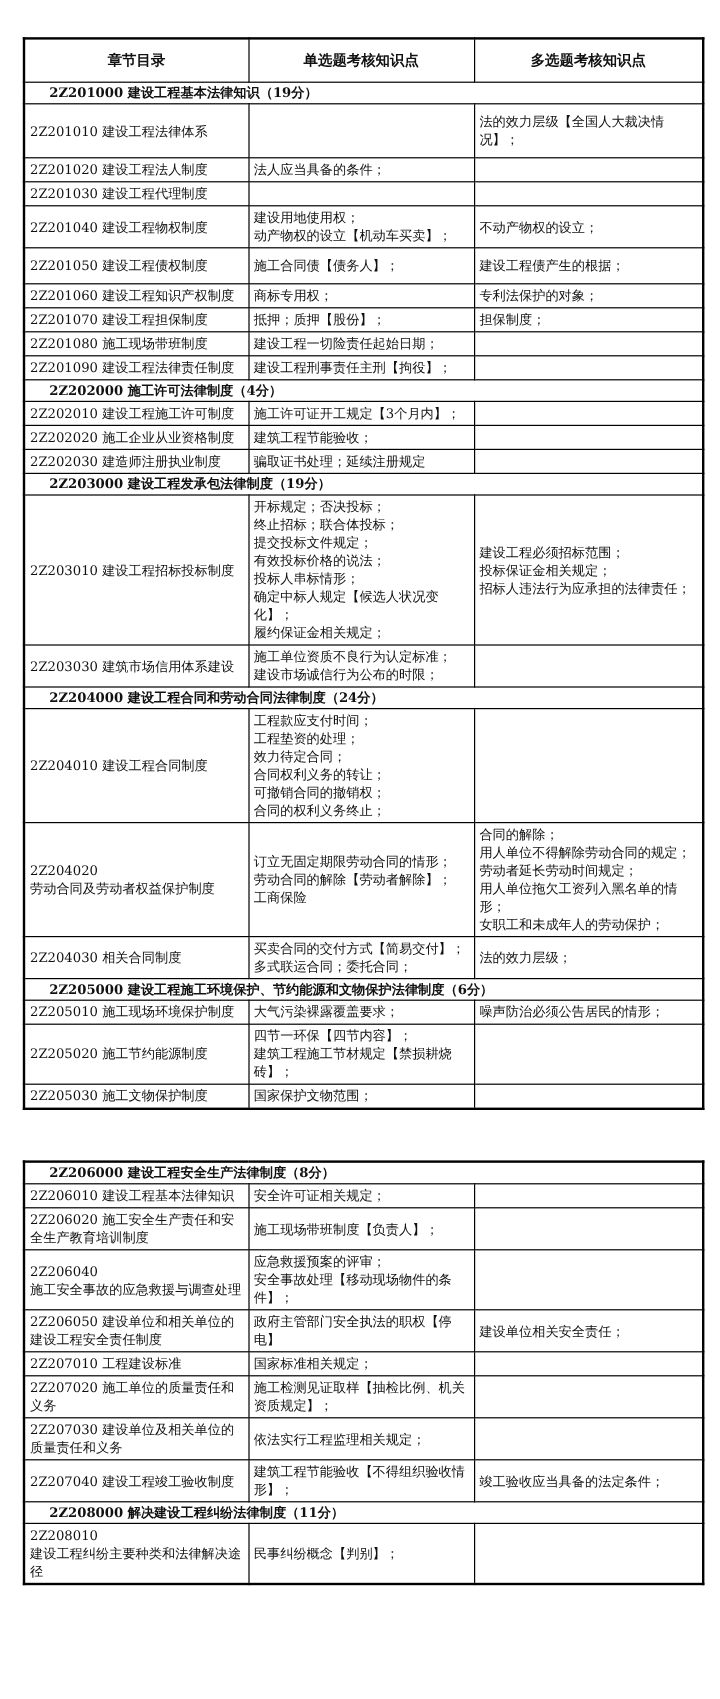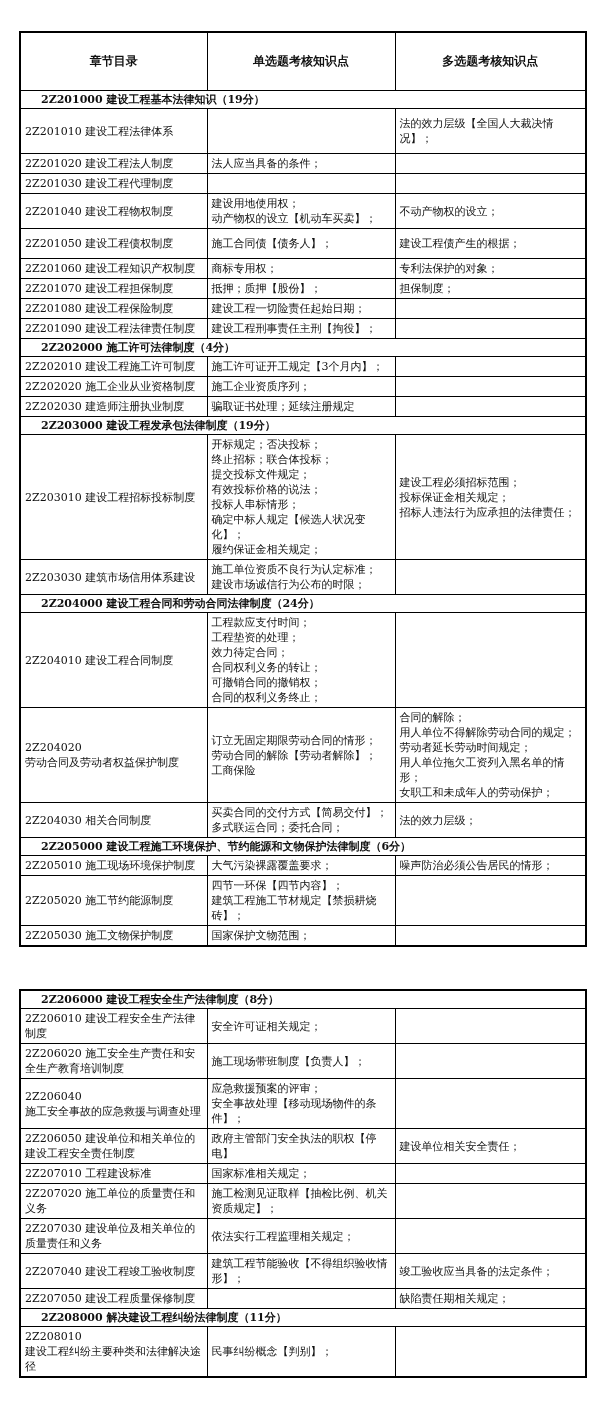--- a/index.html
+++ b/index.html
@@ -32,21 +32,21 @@
     white-space:pre-line;
     word-break:break-all;
     font-weight:normal;
     text-align:left;
     color:#111;
   }
   table.kp th{
     font-weight:bold;
     text-align:center;
     font-size:12px;
-    padding:21px 4px;
+    padding:10px 4px;
   }
   table.kp td.section{
     font-weight:bold;
     padding:1px 20px;
     white-space:normal;
   }
   table.kp tr.tall td{
     padding-top:7px;
     padding-bottom:7px;
   }
@@ -102,40 +102,40 @@
           <td>2Z201060 建设工程知识产权制度</td>
           <td>商标专用权；</td>
           <td>专利法保护的对象；</td>
         </tr>
         <tr>
           <td>2Z201070 建设工程担保制度</td>
           <td>抵押；质押【股份】；</td>
           <td>担保制度；</td>
         </tr>
         <tr>
-          <td>2Z201080 建设工程保险制度</td>
+          <td>2Z201080 施工现场带班制度</td>
           <td>建设工程一切险责任起始日期；</td>
           <td></td>
         </tr>
         <tr>
           <td>2Z201090 建设工程法律责任制度</td>
           <td>建设工程刑事责任主刑【拘役】；</td>
           <td></td>
         </tr>
         <tr>
           <td colspan="3" class="section">2Z202000 施工许可法律制度（4分）</td>
         </tr>
         <tr>
           <td>2Z202010 建设工程施工许可制度</td>
           <td>施工许可证开工规定【3个月内】；</td>
           <td></td>
         </tr>
         <tr>
           <td>2Z202020 施工企业从业资格制度</td>
-          <td>施工企业资质序列；</td>
+          <td>建筑工程节能验收；</td>
           <td></td>
         </tr>
         <tr>
           <td>2Z202030 建造师注册执业制度</td>
           <td>骗取证书处理；延续注册规定</td>
           <td></td>
         </tr>
         <tr>
           <td colspan="3" class="section">2Z203000 建设工程发承包法律制度（19分）</td>
         </tr>
@@ -217,21 +217,21 @@
     <colgroup>
       <col style="width:187px">
       <col style="width:188px">
       <col style="width:191px">
     </colgroup>
     <tbody>
         <tr>
           <td colspan="3" class="section">2Z206000 建设工程安全生产法律制度（8分）</td>
         </tr>
         <tr>
-          <td>2Z206010 建设工程安全生产法律制度</td>
+          <td>2Z206010 建设工程基本法律知识</td>
           <td>安全许可证相关规定；</td>
           <td></td>
         </tr>
         <tr>
           <td>2Z206020 施工安全生产责任和安全生产教育培训制度</td>
           <td>施工现场带班制度【负责人】；</td>
           <td></td>
         </tr>
         <tr>
           <td>2Z206040
@@ -259,25 +259,20 @@
           <td>2Z207030 建设单位及相关单位的质量责任和义务</td>
           <td>依法实行工程监理相关规定；</td>
           <td></td>
         </tr>
         <tr>
           <td>2Z207040 建设工程竣工验收制度</td>
           <td>建筑工程节能验收【不得组织验收情形】；</td>
           <td>竣工验收应当具备的法定条件；</td>
         </tr>
         <tr>
-          <td>2Z207050 建设工程质量保修制度</td>
-          <td></td>
-          <td>缺陷责任期相关规定；</td>
-        </tr>
-        <tr>
           <td colspan="3" class="section">2Z208000 解决建设工程纠纷法律制度（11分）</td>
         </tr>
         <tr>
           <td>2Z208010
 建设工程纠纷主要种类和法律解决途径</td>
           <td>民事纠纷概念【判别】；</td>
           <td></td>
         </tr>
       </tbody>
   </table>

